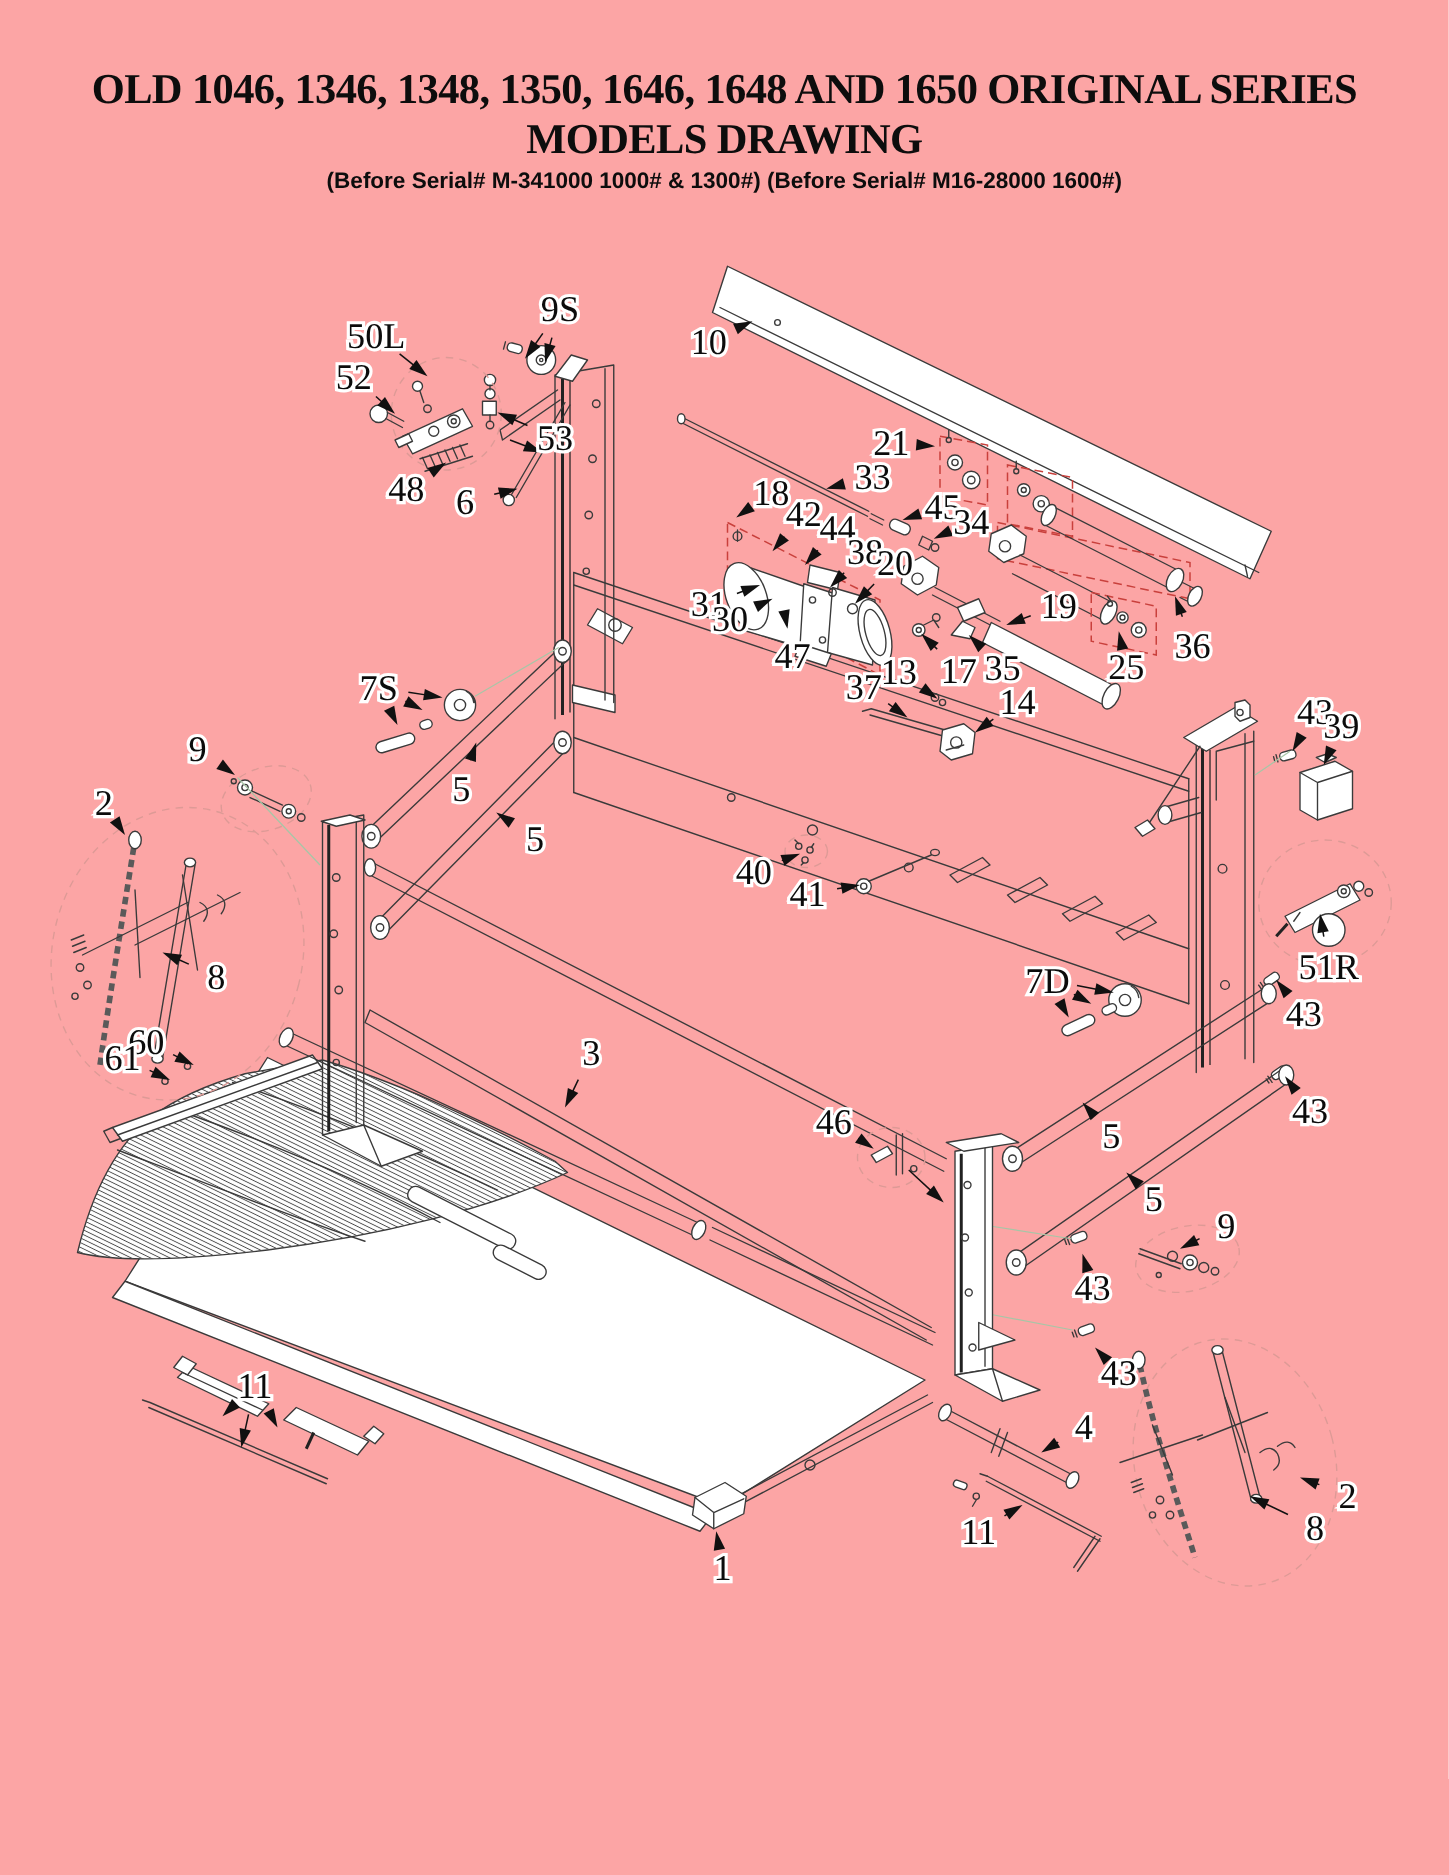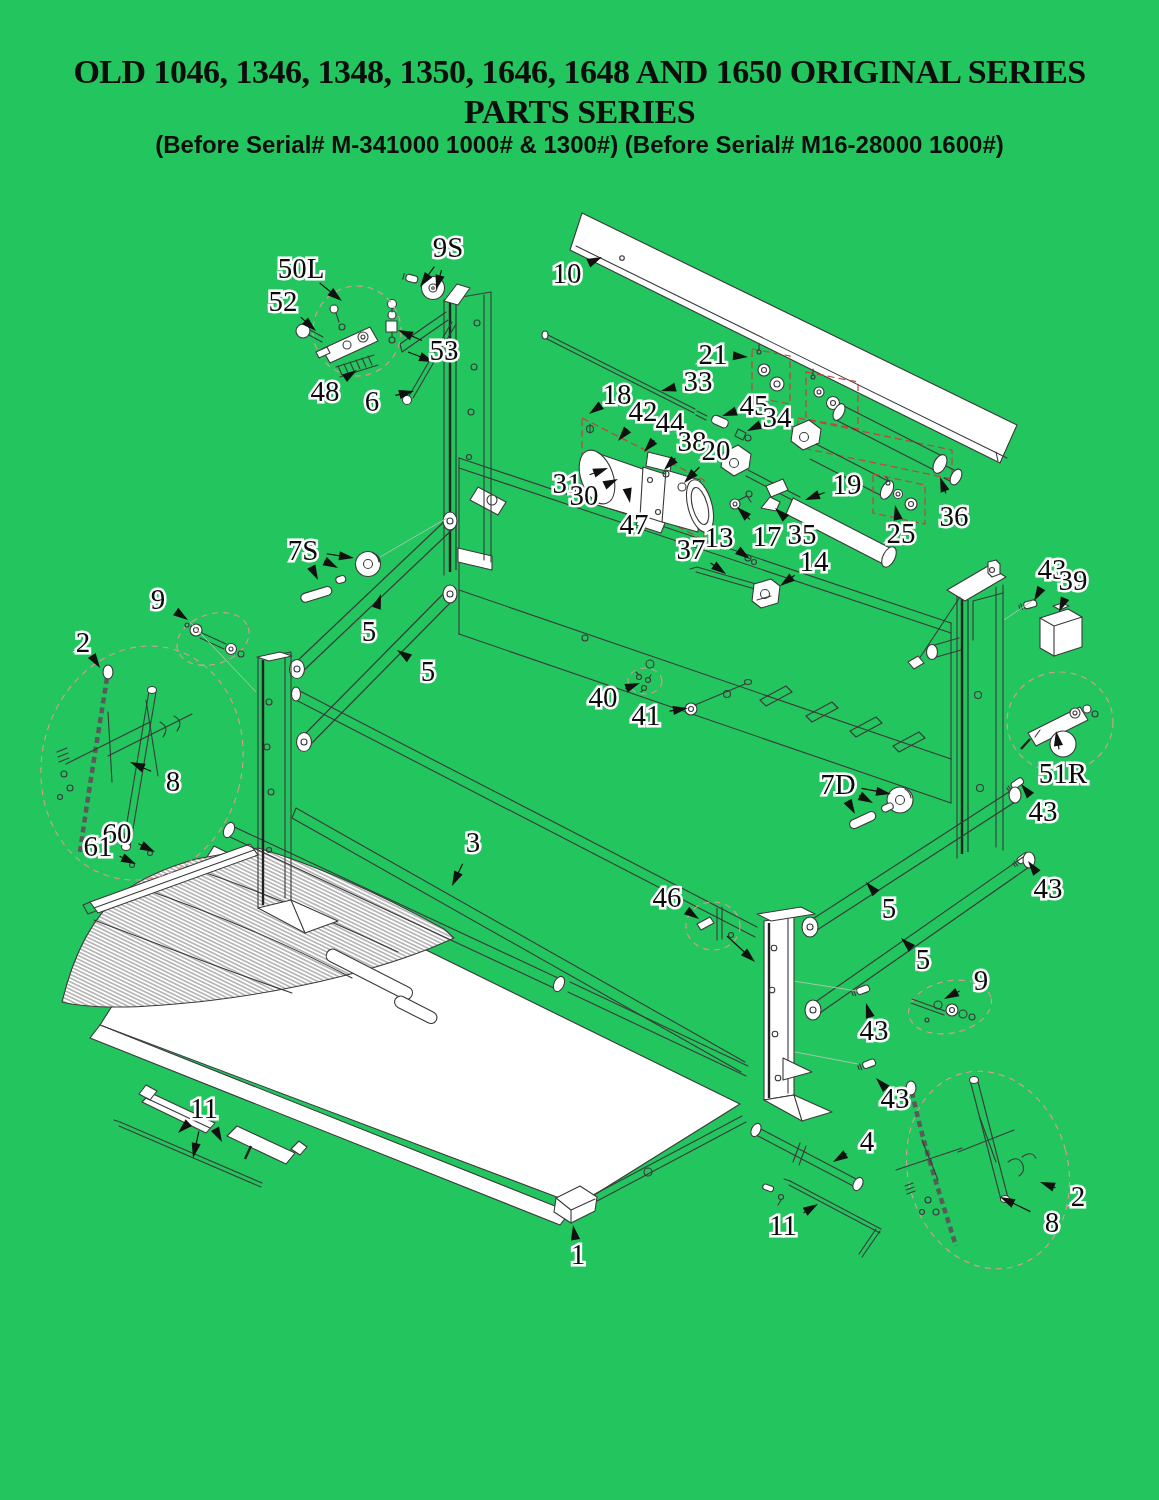--- a/index.html
+++ b/index.html
@@ -1,20 +1,20 @@
 <!DOCTYPE html>
 <html><head>
 <meta charset="utf-8">
 <style>
   html,body{margin:0;padding:0;background:#ffffff;}
-  .page{position:relative;width:1159px;height:1500px;background:#22c55e;overflow:hidden;
+  .page{position:relative;width:1159px;height:1500px;background:#fca5a5;overflow:hidden;
         font-family:"Liberation Serif", serif;}
   .titleblock{position:absolute;top:52px;left:0;width:100%;text-align:center;color:#0d0d0d;}
   .t1{font-family:"Liberation Serif", serif;font-weight:bold;font-size:34px;line-height:40px;letter-spacing:-0.5px;}
-  .t2{font-family:"Liberation Sans", sans-serif;font-weight:bold;font-size:24px;line-height:23px;margin-top:1px;}
+  .t2{font-family:"Liberation Sans", sans-serif;font-weight:bold;font-size:18px;line-height:23px;margin-top:1px;}
   svg{position:absolute;top:0;left:0;}
   .s{fill:none;stroke:#3a3a3a;stroke-width:1.1;stroke-linejoin:round;stroke-linecap:round;}
   .sw{fill:#ffffff;stroke:#3a3a3a;stroke-width:1.1;stroke-linejoin:round;}
   .th{fill:none;stroke:#222;stroke-width:2.4;}
   .t1px{fill:none;stroke:#222;stroke-width:1;}
   .dashred{fill:none;stroke:#c9403c;stroke-width:1.2;stroke-dasharray:7 4;}
   .dashpink{fill:none;stroke:#dd9a96;stroke-width:1.1;stroke-dasharray:6 5;}
   .green{fill:none;stroke:#a7c6a7;stroke-width:1;}
   .chain{fill:none;stroke:#5a5a5a;stroke-width:4.5;stroke-dasharray:6 4;}
   .lbl{font-family:"Liberation Serif", serif;font-size:29px;fill:#0c0c0c;
@@ -22,21 +22,21 @@
   .ldr{stroke:#111;stroke-width:1.2;fill:none;}
   .ahead{fill:#111;stroke:none;}
 </style>
 </head>
 <body>
 
 <div class="page">
 
   <div class="titleblock">
     <div class="t1">OLD 1046, 1346, 1348, 1350, 1646, 1648 AND 1650 ORIGINAL SERIES</div>
-    <div class="t1">PARTS SERIES</div>
+    <div class="t1">MODELS DRAWING</div>
     <div class="t2">(Before Serial# M-341000 1000# &amp; 1300#) (Before Serial# M16-28000 1600#)</div>
   </div>
 
   <svg width="1159" height="1500" viewBox="0 0 1159 1500">
     <defs>
       <pattern id="hatch" width="6" height="3.4" patternUnits="userSpaceOnUse" patternTransform="rotate(26)">
         <line x1="0" y1="1.7" x2="6" y2="1.7" stroke="#4c4c4c" stroke-width="0.75"></line>
       </pattern>
       <g id="bolt43">
         <rect x="0" y="-3.5" width="13" height="7" rx="3" class="sw"></rect>

